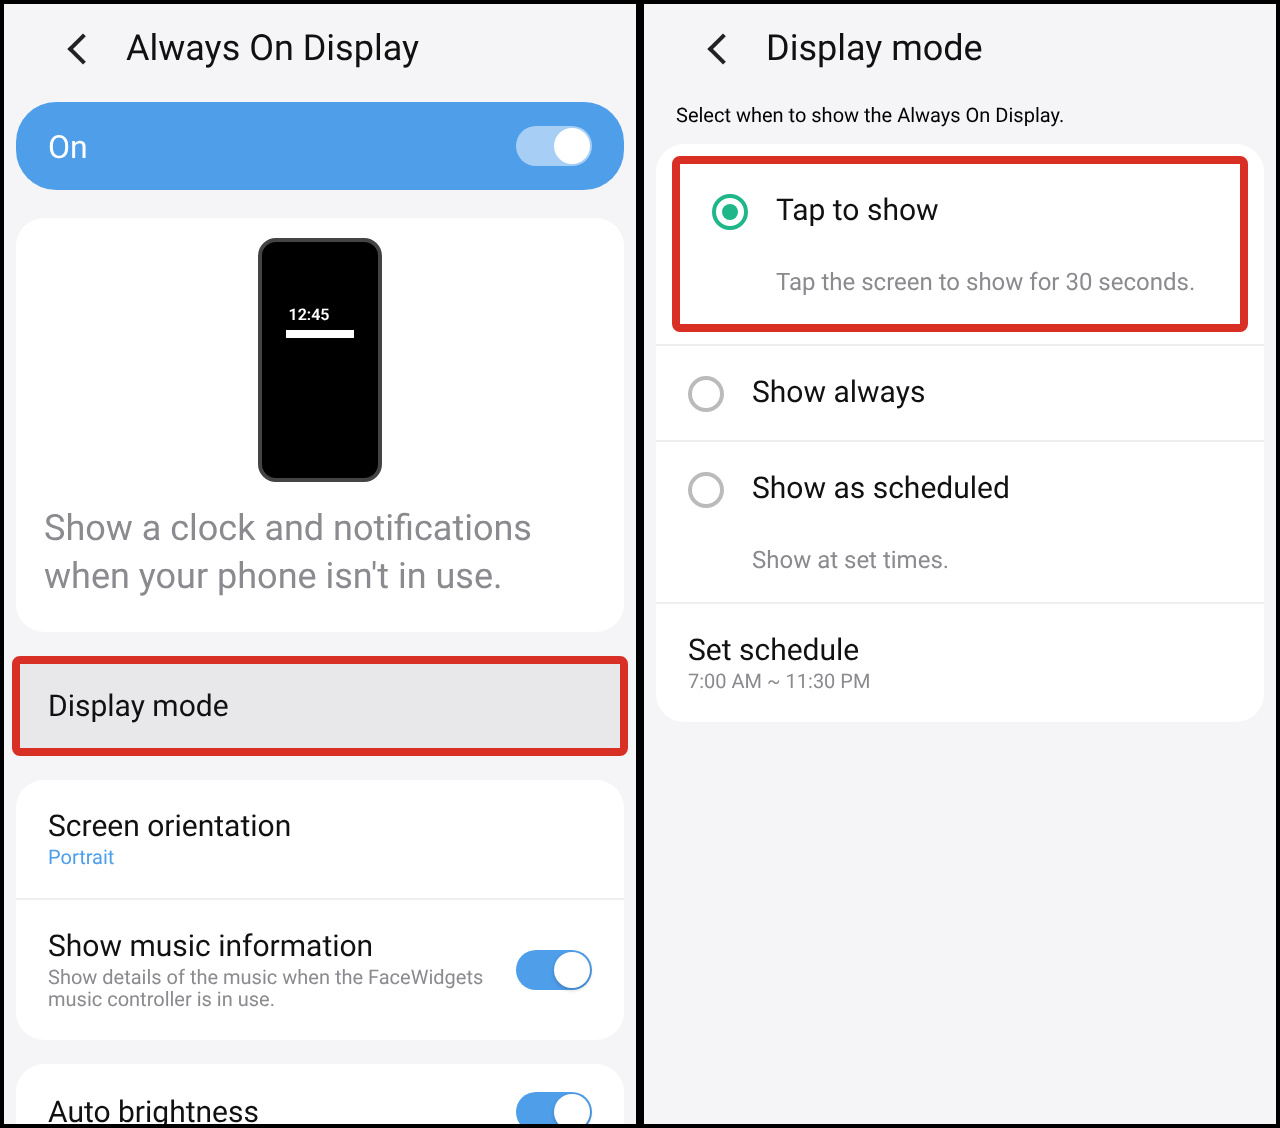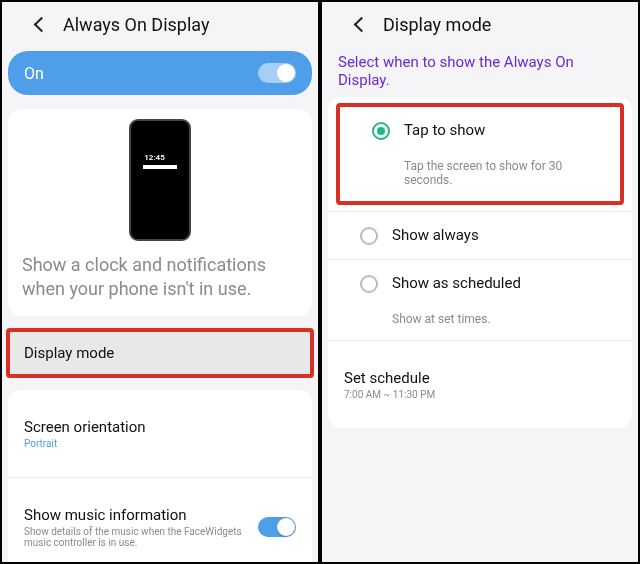--- a/index.html
+++ b/index.html
@@ -103,21 +103,21 @@
     position: absolute;
     top: 44px; left: 12px; right: 12px;
     height: 4px; background: #fff;
   }
   .desc {
     color: #8a8a8f;
     font-size: 18px;
     line-height: 1.35;
   }
   .setting-row {
-    padding: 28px 16px;
+    padding: 14px 16px;
     border-top: 1px solid #eee;
     display: flex;
     justify-content: space-between;
     align-items: center;
   }
   .setting-row:first-child { border-top: none; }
   .setting-title { font-size: 15px; color: #111; }
   .setting-sub { font-size: 10px; color: #4f9eea; margin-top: 2px; }
   .setting-sub.grey { color: #8a8a8f; }
 
@@ -125,28 +125,28 @@
     border: 4px solid #d93025 !important;
     border-radius: 4px;
     margin: 4px 4px 8px;
     padding: 12px 14px;
     background: #e8e8ea;
   }
   .highlight-red .setting-title { font-size: 15px; }
 
   
   .instruction {
-    color: #6d28d9;
-    font-size: 15px;
+    color: #000000;
+    font-size: 10px;
     padding: 8px 16px 4px;
   }
   .radio-row {
     display: flex;
     align-items: flex-start;
-    padding: 14px 32px;
+    padding: 14px 16px;
     gap: 14px;
     border-top: 1px solid #eee;
   }
   .radio {
     width: 18px; height: 18px;
     border: 2px solid #bbb;
     border-radius: 50%;
     flex-shrink: 0;
     margin-top: 1px;
   }

